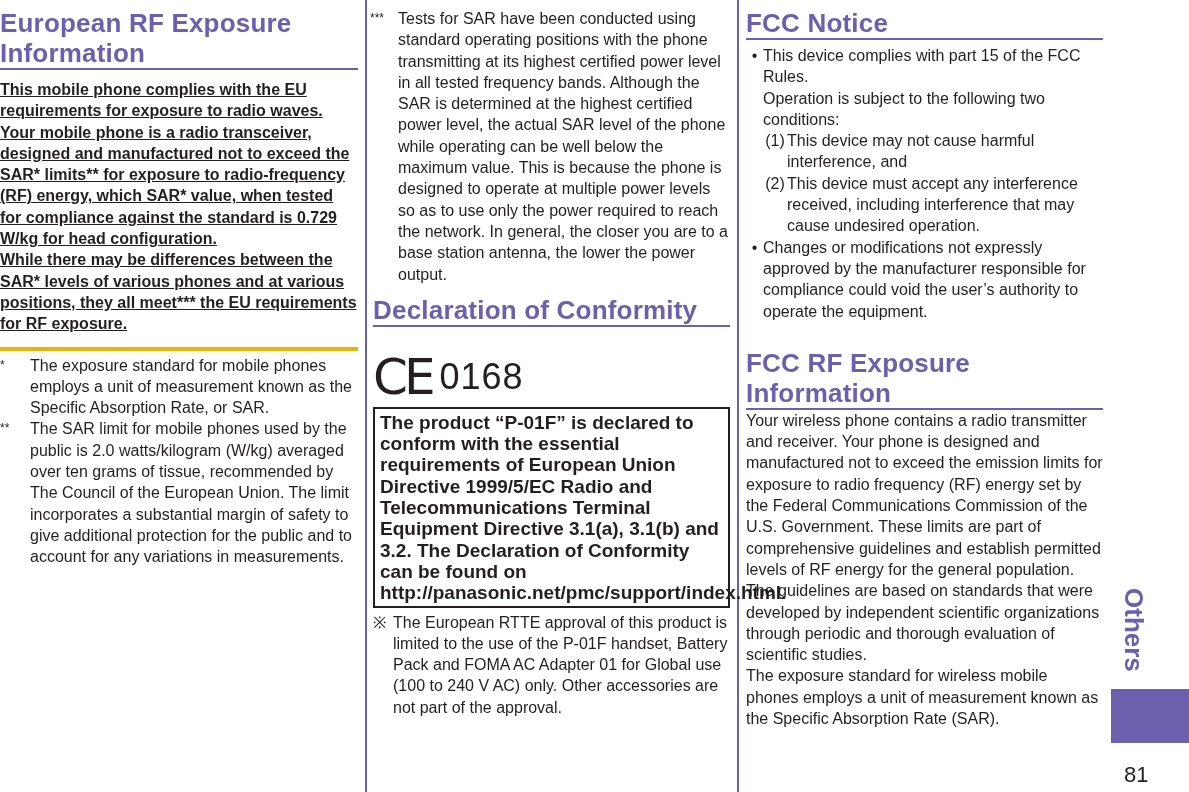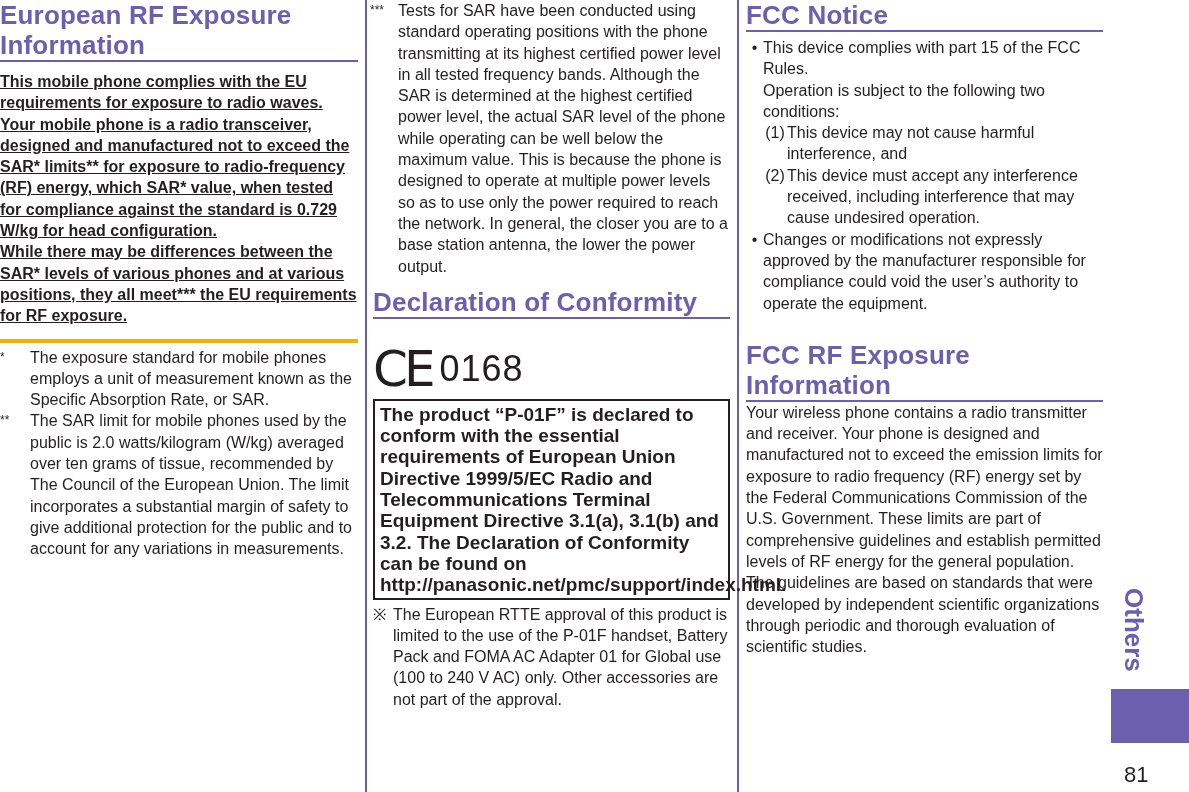--- a/index.html
+++ b/index.html
@@ -1,18 +1,18 @@
 <!DOCTYPE html>
 <html><head>
 <meta charset="utf-8">
 <style>
   html, body { margin: 0; padding: 0; background: #ffffff; }
   body { width: 1189px; height: 792px; position: relative; overflow: hidden;
          font-family: "Liberation Sans", sans-serif; color: #231f20; }
-  .col { position: absolute; top: 0; }
+  .col { position: absolute; top: 8px; }
   .col1 { left: 0; width: 358px; }
   .col2 { left: 373px; width: 357px; }
   .col3 { left: 746px; width: 357px; }
   .vdiv { position: absolute; top: 0; width: 2px; height: 792px; background: #6b5fae; }
   .h1 { color: #6b5fae; font-weight: bold; font-size: 26px; line-height: 30px;
         border-bottom: 2px solid #6b5fae; padding-bottom: 0px; margin: 0; letter-spacing: 0.2px; }
   .bold-para { font-weight: bold; font-size: 16px; line-height: 21.3px; margin: 8px 0 0 0; }
   .bold-para-line { border-bottom: 4px solid #eab308; padding-bottom: 12px; }
   .para { font-size: 16px; line-height: 21.3px; margin: 0; }
   .note { display: flex; font-size: 16px; line-height: 21.3px; }
@@ -93,17 +93,18 @@
         </div>
       </div>
     </div>
     <div class="bullet">
       <span class="mark">•</span>
       <span style="flex:1;">Changes or modifications not expressly approved by the manufacturer responsible for compliance could void the user’s authority to operate the equipment.</span>
     </div>
   </div>
   <h1 class="h1" style="margin-top:26px;">FCC RF Exposure Information</h1>
   <p class="para">Your wireless phone contains a radio transmitter and receiver. Your phone is designed and manufactured not to exceed the emission limits for exposure to radio frequency (RF) energy set by the Federal Communications Commission of the U.S. Government. These limits are part of comprehensive guidelines and establish permitted levels of RF energy for the general population. The guidelines are based on standards that were developed by independent scientific organizations through periodic and thorough evaluation of scientific studies.</p>
+  <p class="para">The exposure standard for wireless mobile phones employs a unit of measurement known as the Specific Absorption Rate (SAR).</p>
 </div>
 
 <div class="side-tab-label">Others</div>
 <div class="side-tab-block"></div>
 <div class="page-num">81</div>
 
 </body></html>

